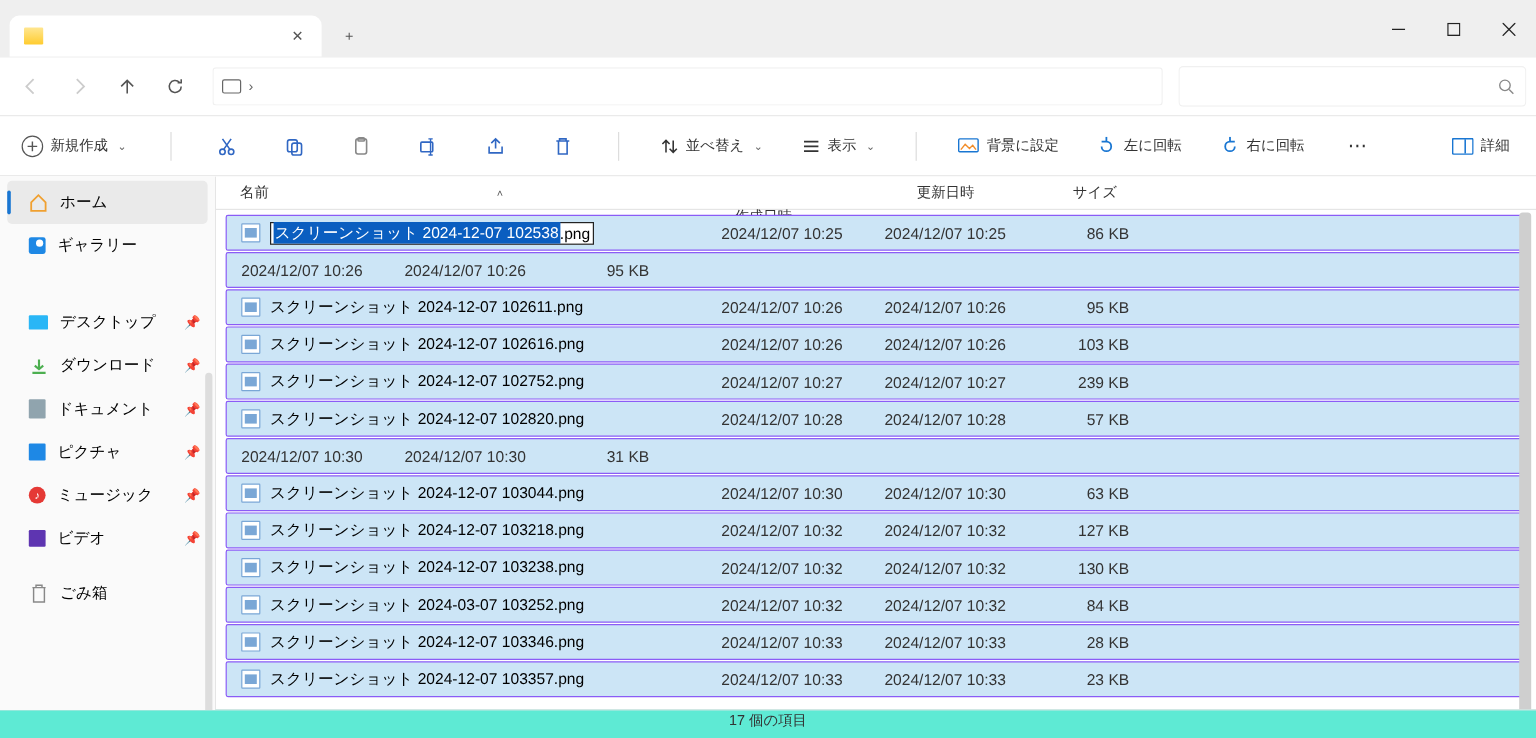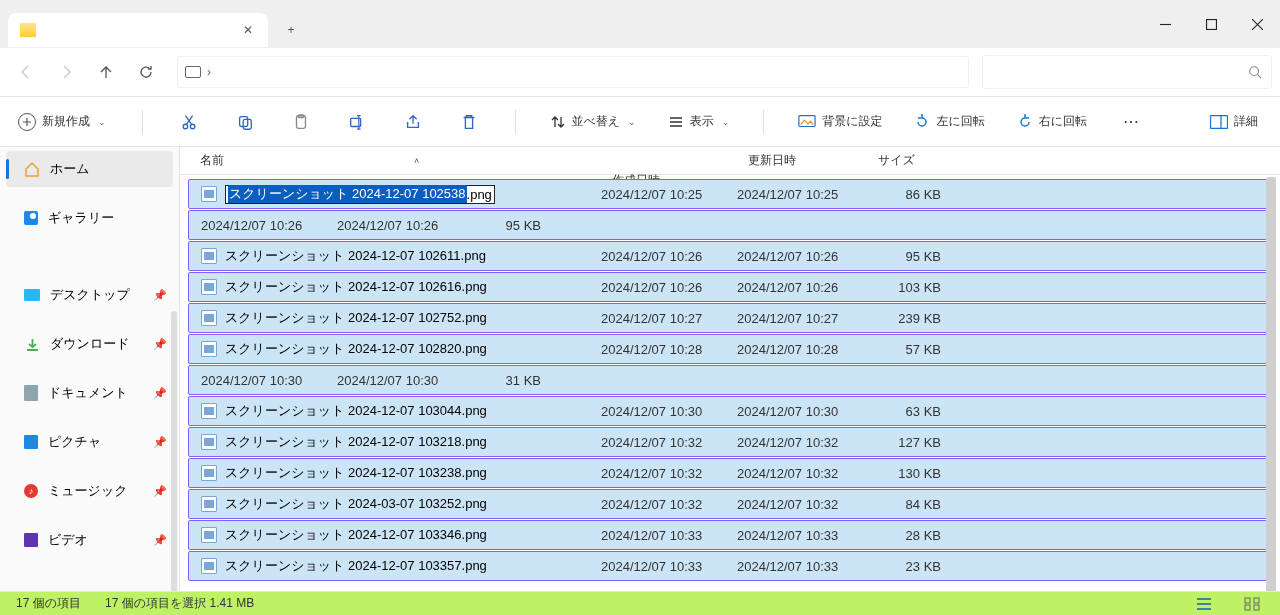--- a/index.html
+++ b/index.html
@@ -28,21 +28,21 @@
   .tb-new-icon { width: 18px; height: 18px; border: 1px solid #555; border-radius: 50%; display:flex;align-items:center;justify-content:center;}
   .chev-down { font-size: 9px; color: #666; margin-left: 2px; }
   .tb-sep { width: 1px; height: 24px; background: #ddd; margin: 0 10px; }
   .tb-btn { width: 40px; height: 38px; display:flex; align-items:center; justify-content:center; color: #3067c3;}
   .tb-btn.muted { color: #888; }
   .tb-label { display:flex; align-items:center; gap:6px; padding: 0 8px; height: 34px; color:#333;}
   .tb-spacer { flex:1; }
 
   .content { flex: 1; display: flex; overflow: hidden; background:#fff;}
   .sidebar { width: 180px; border-right: 1px solid #e5e5e5; padding-top: 4px; background:#fafafa; overflow-y:auto;}
-  .side-item { height: 36px; display:flex; align-items:center; padding: 0 12px 0 24px; gap:10px; font-size:13px; position:relative;margin-top:13px; }
+  .side-item { height: 36px; display:flex; align-items:center; padding: 0 12px 0 24px; gap:10px; font-size:13px; position:relative; }
   .side-item.active { background: #eaeaea; border-radius: 4px; margin: 0 6px; padding-left: 18px;}
   .side-item.active::before { content:""; position:absolute; left:0; top:8px; bottom:8px; width:3px; background:#1976d2; border-radius:2px; }
   .side-item .pin { margin-left:auto; color:#888; font-size:11px;}
   .side-gap { height: 28px; }
   .ico { width: 16px; height: 16px; display:flex; align-items:center; justify-content:center; }
   .ico-home { color:#f0a030; }
   .ico-gallery { width:14px;height:14px;background:#1e88e5;border-radius:2px;position:relative;}
   .ico-gallery::after{content:"";position:absolute;width:6px;height:6px;background:#fff;border-radius:50%;top:2px;right:2px;}
   .ico-desktop{width:16px;height:12px;background:#29b6f6;border-radius:1px;}
   .ico-download{color:#4caf50;}
@@ -50,37 +50,37 @@
   .ico-pic{width:14px;height:14px;background:#1e88e5;border-radius:1px;}
   .ico-music{width:14px;height:14px;background:#e53935;border-radius:50%;color:#fff;font-size:9px;line-height:14px;text-align:center;}
   .ico-video{width:14px;height:14px;background:#5e35b1;border-radius:1px;}
   .ico-trash{color:#888;}
   .side-scroll { position:absolute; right:2px; top:164px; width:6px; height:300px; background:#ddd; border-radius:3px;}
 
   .main { flex: 1; display:flex; flex-direction:column; position:relative; }
   .cols { height: 28px; display:flex; align-items:center; border-bottom:1px solid #e5e5e5; padding-left: 20px; color:#333; font-size:12px; }
   .col-name { width: 412px; display:flex; align-items:center; }
   .col-created { width: 136px; margin-top: 40px; }
-  .col-modified { width: 130px; }
+  .col-modified { width: 130px; margin-left: 16px; }
   .col-size { width: 77px; text-align:left; }
   .sort-caret { font-size:9px; margin-left: 190px; color:#555; }
   
   .rows { flex:1; overflow-y:auto; padding: 4px 8px 0 8px;}
   .row { height: 30px; display:flex; align-items:center; padding-left:12px; background:#cce5f6; border:1px solid #8b5cf6; border-radius:2px; margin-bottom:1px; font-size:13px;}
   .file-ico { width:16px;height:16px; border:1px solid #7aa7d6; background:#fff; border-radius:1px; margin-right:8px; position:relative;}
   .file-ico::after{content:"";position:absolute;left:2px;top:3px;right:2px;bottom:3px;background:#7aa7d6;}
   .cell-name { width: 400px; display:flex; align-items:center;}
   .cell-created { width: 136px; color:#333;}
   .cell-modified { width: 130px; color:#333;}
   .cell-size { width: 74px; text-align:right; color:#333;}
   .rename-box { border:1px solid #222; background:#fff; padding:0 2px; height:19px; display:flex; align-items:center;}
   .rename-sel { background:#0a5ec0; color:#fff; padding:0 1px;}
   .main-thumb { position:absolute; right:4px; top:30px; width:10px; height:420px; background:#cfcfcf; border-radius:3px;}
   
-  .status { height: 24px; border-top:1px solid #e5e5e5; display:flex; align-items:center; padding: 0 16px; gap: 24px; font-size:12px; color:#333; background:#bef264;}
+  .status { height: 24px; border-top:1px solid #e5e5e5; display:flex; align-items:center; padding: 0 16px; gap: 24px; font-size:12px; color:#333; background:#5eead4;flex-direction:column;}
   .status-spacer{flex:1;}
   .view-btn { width:24px; height:18px; display:flex; align-items:center; justify-content:center; color:#666;}
   .view-btn.active{ color:#1a5fb4; }
 </style>
 </head>
 <body>
 
 <div class="titlebar">
   <div class="tab">
     <span class="folder-glyph"></span>

